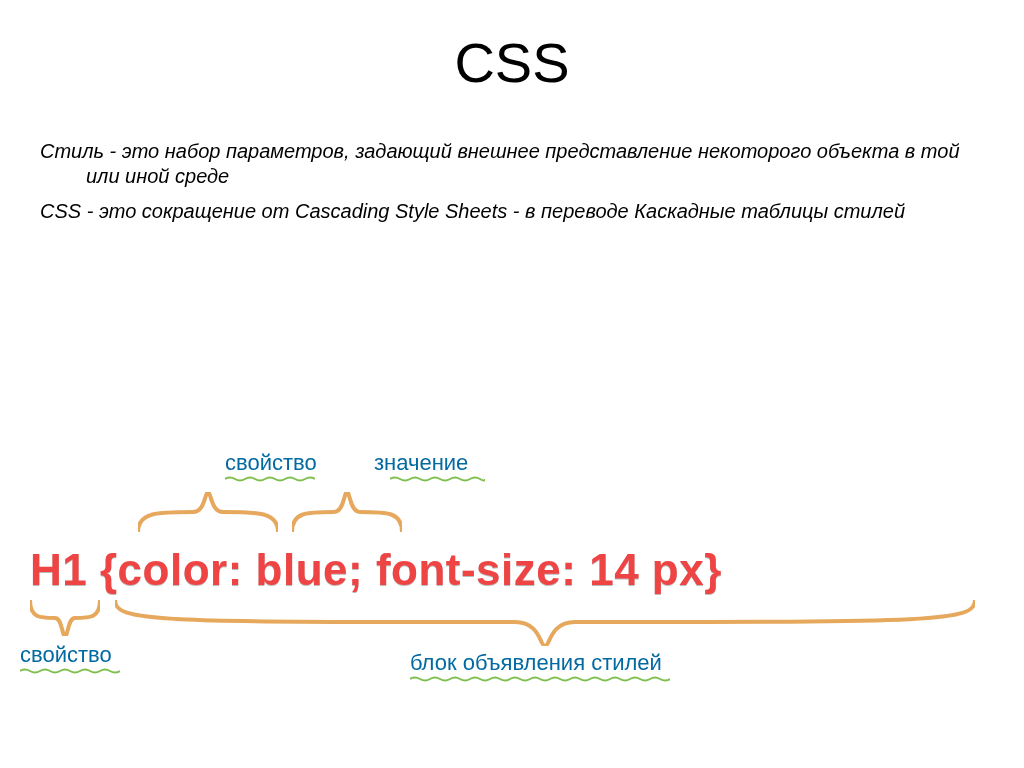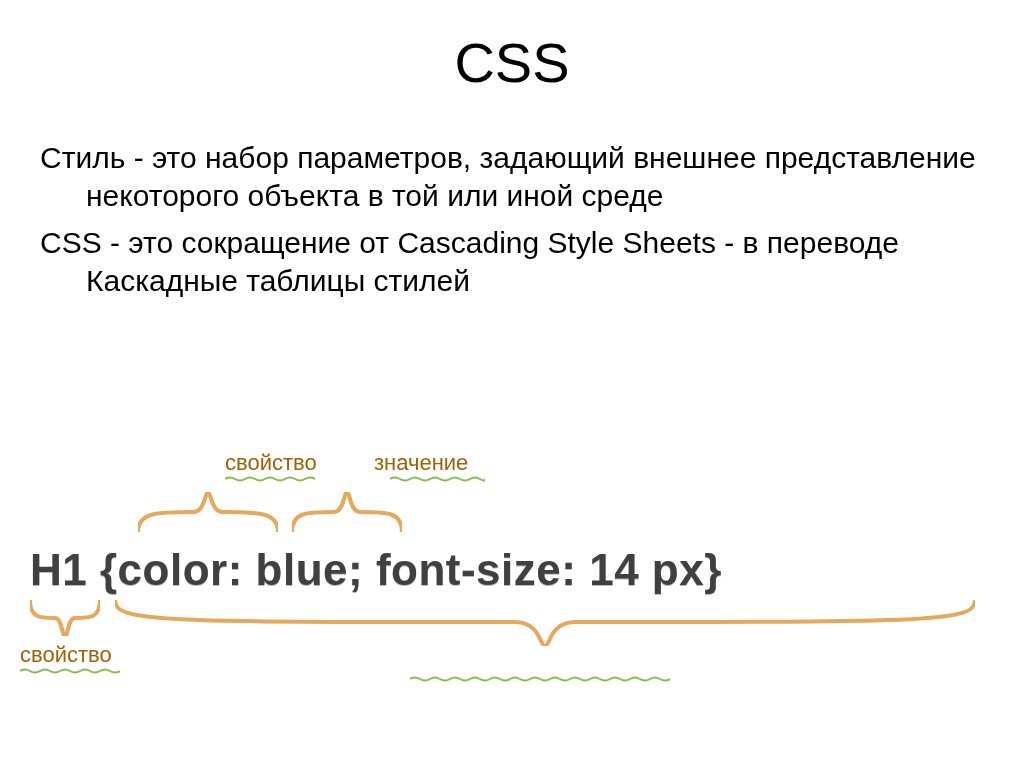--- a/index.html
+++ b/index.html
@@ -21,55 +21,56 @@
   .title {
     text-align: center;
     font-size: 56px;
     font-weight: 400;
     margin: 30px 0 44px 0;
   }
   .body {
     padding: 0 40px;
   }
   .para {
-    font-size: 30px;
+    font-size: 20px;
     line-height: 1.25;
     margin: 0 0 10px 0;
     text-indent: -46px;
     padding-left: 46px;
+    font-style: italic;
   }
 
   
   .diagram {
     position: absolute;
     left: 30px;
     top: 420px;
     width: 964px;
     height: 260px;
   }
 
   .code-line {
     position: absolute;
     left: 0;
     top: 95px;
     width: 100%;
     height: 60px;
     font-size: 44px;
     font-weight: 700;
-    color: #404040;
+    color: #ef4444;
     text-shadow: 0 1px 0 #bbb;
     letter-spacing: 0.5px;
     white-space: nowrap;
   }
   .code-line span { display: inline; }
 
   .label {
     position: absolute;
     font-size: 22px;
-    color: #a16207;
+    color: #0369a1;
     white-space: nowrap;
   }
   .squiggle {
     position: absolute;
     height: 4px;
   }
   .squiggle svg { display: block; }
 
   
   .brace {
@@ -130,20 +131,21 @@
       </svg>
     </div>
 
     <div class="label" style="left:-10px; top:192px;">свойство</div>
     <div class="squiggle" style="left:-10px; top:218px; width:100px;">
       <svg width="100" height="6" viewBox="0 0 100 6">
           <path d="M0 3 Q5 0 10 3 T20 3 T30 3 T40 3 T50 3 T60 3 T70 3 T80 3 T90 3 T100 3" stroke="#7fbf4f" stroke-width="2" fill="none"></path>
         </svg>
     </div>
 
+    <div class="label" style="left:380px; top:200px;">блок объявления стилей</div>
     <div class="squiggle" style="left:380px; top:226px; width:260px;">
       <svg width="260" height="6" viewBox="0 0 260 6">
           <path d="M0 3 Q5 0 10 3 T20 3 T30 3 T40 3 T50 3 T60 3 T70 3 T80 3 T90 3 T100 3 T110 3 T120 3 T130 3 T140 3 T150 3 T160 3 T170 3 T180 3 T190 3 T200 3 T210 3 T220 3 T230 3 T240 3 T250 3 T260 3" stroke="#7fbf4f" stroke-width="2" fill="none"></path>
         </svg>
     </div>
 
   </div>
 
 </div>
 

